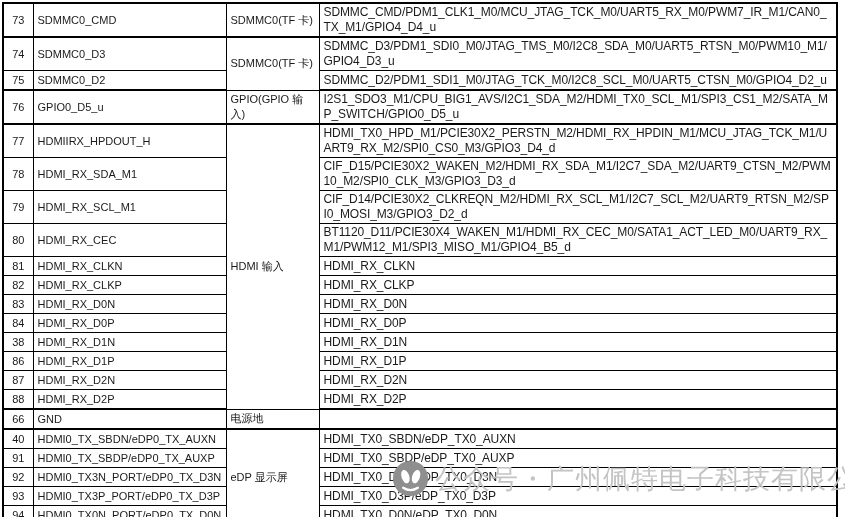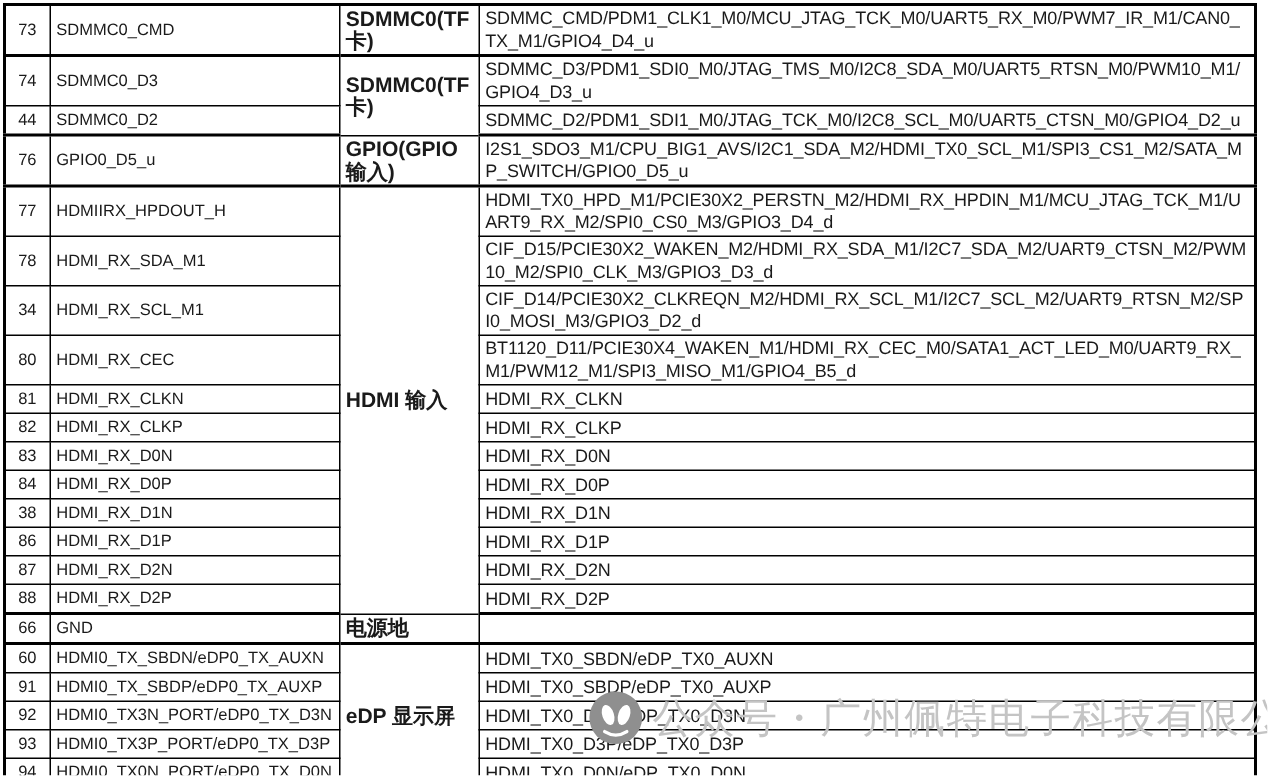--- a/index.html
+++ b/index.html
@@ -37,23 +37,22 @@
     text-align: center;
     font-size: 11px;
     height: 16px;
   }
   td.c-name {
     font-size: 11px;
     padding-left: 6px;
     white-space: nowrap;
   }
   td.c-cat {
-    font-size: 14px;
+    font-size: 11px;
     padding-left: 5px;
-    font-weight: bold;
   }
   td.c-desc {
     font-size: 12px;
     word-break: break-all;
     letter-spacing: -0.1px;
   }
   tr.group-end td {
     border-bottom-width: 2px;
   }
   .watermark {
@@ -98,21 +97,21 @@
           <td class="c-cat" rowspan="1">SDMMC0(TF 卡)</td>
           <td class="c-desc">SDMMC_CMD/PDM1_CLK1_M0/MCU_JTAG_TCK_M0/UART5_RX_M0/PWM7_IR_M1/CAN0_TX_M1/GPIO4_D4_u</td>
         </tr>
         <tr>
           <td class="c-no">74</td>
           <td class="c-name">SDMMC0_D3</td>
           <td class="c-cat" rowspan="2">SDMMC0(TF 卡)</td>
           <td class="c-desc">SDMMC_D3/PDM1_SDI0_M0/JTAG_TMS_M0/I2C8_SDA_M0/UART5_RTSN_M0/PWM10_M1/GPIO4_D3_u</td>
         </tr>
         <tr class="group-end">
-          <td class="c-no">44</td>
+          <td class="c-no">75</td>
           <td class="c-name">SDMMC0_D2</td>
           <td class="c-desc">SDMMC_D2/PDM1_SDI1_M0/JTAG_TCK_M0/I2C8_SCL_M0/UART5_CTSN_M0/GPIO4_D2_u</td>
         </tr>
         <tr class="group-end">
           <td class="c-no">76</td>
           <td class="c-name">GPIO0_D5_u</td>
           <td class="c-cat" rowspan="1">GPIO(GPIO 输入)</td>
           <td class="c-desc">I2S1_SDO3_M1/CPU_BIG1_AVS/I2C1_SDA_M2/HDMI_TX0_SCL_M1/SPI3_CS1_M2/SATA_MP_SWITCH/GPIO0_D5_u</td>
         </tr>
         <tr>
@@ -120,21 +119,21 @@
           <td class="c-name">HDMIIRX_HPDOUT_H</td>
           <td class="c-cat" rowspan="12">HDMI 输入</td>
           <td class="c-desc">HDMI_TX0_HPD_M1/PCIE30X2_PERSTN_M2/HDMI_RX_HPDIN_M1/MCU_JTAG_TCK_M1/UART9_RX_M2/SPI0_CS0_M3/GPIO3_D4_d</td>
         </tr>
         <tr>
           <td class="c-no">78</td>
           <td class="c-name">HDMI_RX_SDA_M1</td>
           <td class="c-desc">CIF_D15/PCIE30X2_WAKEN_M2/HDMI_RX_SDA_M1/I2C7_SDA_M2/UART9_CTSN_M2/PWM10_M2/SPI0_CLK_M3/GPIO3_D3_d</td>
         </tr>
         <tr>
-          <td class="c-no">34</td>
+          <td class="c-no">79</td>
           <td class="c-name">HDMI_RX_SCL_M1</td>
           <td class="c-desc">CIF_D14/PCIE30X2_CLKREQN_M2/HDMI_RX_SCL_M1/I2C7_SCL_M2/UART9_RTSN_M2/SPI0_MOSI_M3/GPIO3_D2_d</td>
         </tr>
         <tr>
           <td class="c-no">80</td>
           <td class="c-name">HDMI_RX_CEC</td>
           <td class="c-desc">BT1120_D11/PCIE30X4_WAKEN_M1/HDMI_RX_CEC_M0/SATA1_ACT_LED_M0/UART9_RX_M1/PWM12_M1/SPI3_MISO_M1/GPIO4_B5_d</td>
         </tr>
         <tr>
           <td class="c-no">81</td>
@@ -176,21 +175,21 @@
           <td class="c-name">HDMI_RX_D2P</td>
           <td class="c-desc">HDMI_RX_D2P</td>
         </tr>
         <tr class="group-end">
           <td class="c-no">66</td>
           <td class="c-name">GND</td>
           <td class="c-cat" rowspan="1">电源地</td>
           <td class="c-desc"></td>
         </tr>
         <tr>
-          <td class="c-no">60</td>
+          <td class="c-no">40</td>
           <td class="c-name">HDMI0_TX_SBDN/eDP0_TX_AUXN</td>
           <td class="c-cat" rowspan="5">eDP 显示屏</td>
           <td class="c-desc">HDMI_TX0_SBDN/eDP_TX0_AUXN</td>
         </tr>
         <tr>
           <td class="c-no">91</td>
           <td class="c-name">HDMI0_TX_SBDP/eDP0_TX_AUXP</td>
           <td class="c-desc">HDMI_TX0_SBDP/eDP_TX0_AUXP</td>
         </tr>
         <tr>

